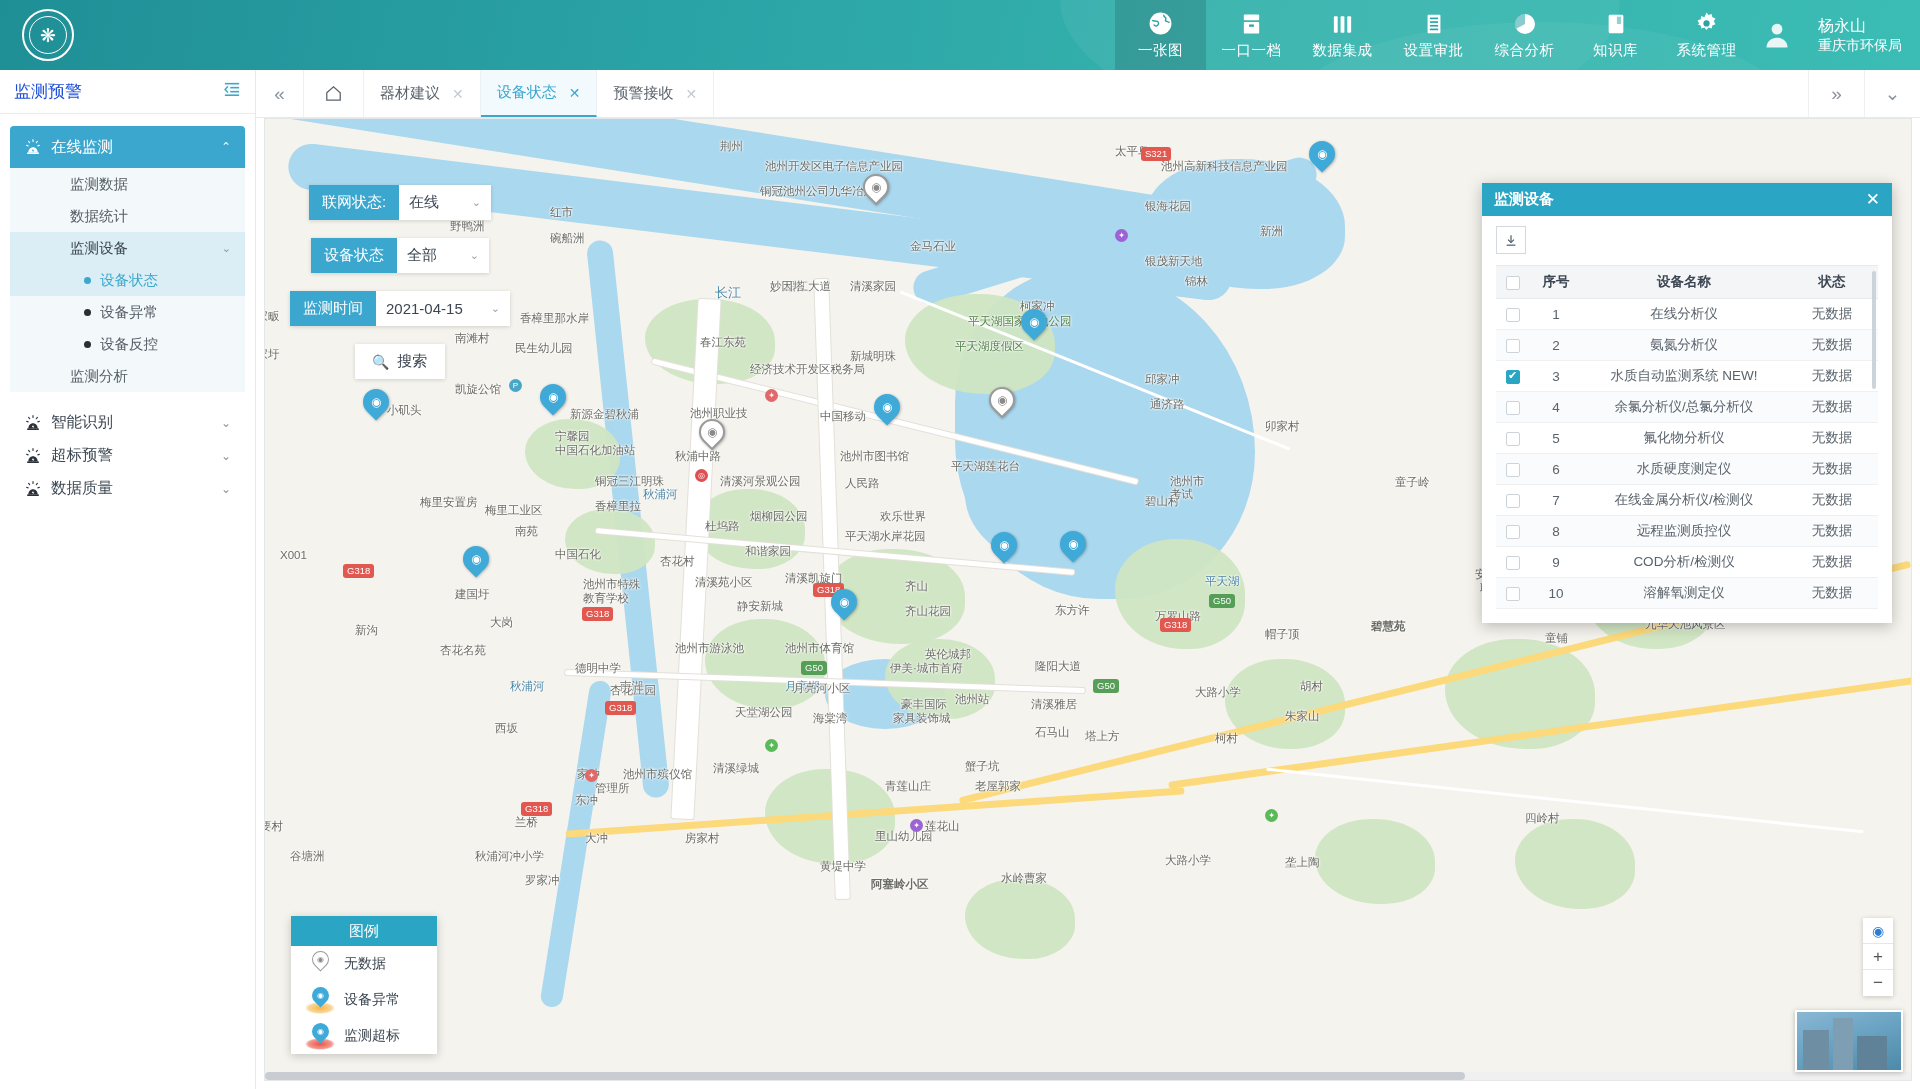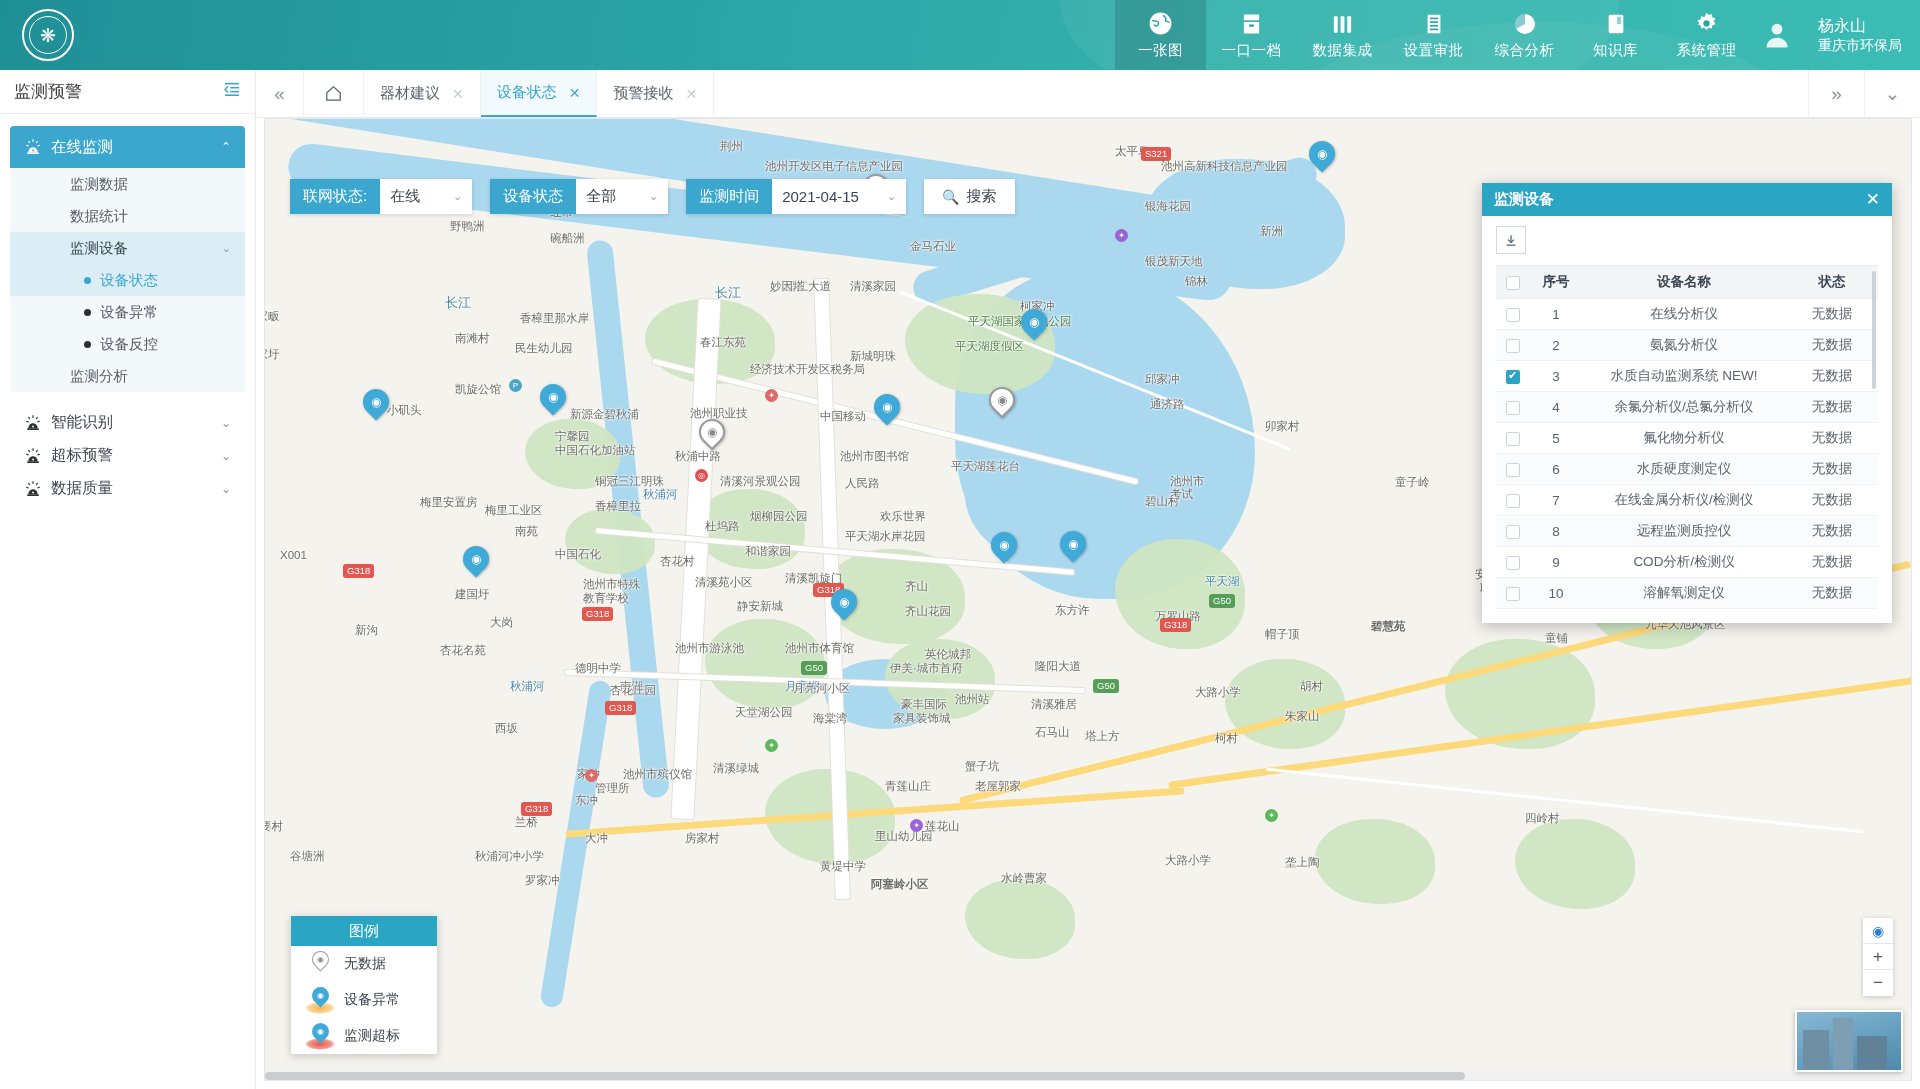--- a/index.html
+++ b/index.html
@@ -61,21 +61,21 @@
 
   
   .sidebar {
     position: absolute; top: 70px; left: 0; width: 256px; height: 1019px;
     background: #ffffff; border-right: 1px solid #e6eaee;
   }
   .sb-head {
     height: 44px; display: flex; align-items: center; justify-content: space-between;
     padding: 0 14px 0 14px; border-bottom: 1px solid #e9edf1;
   }
-  .sb-head .t { color: #404040; font-size: 17px; }
+  .sb-head .t { color: #1d4ed8; font-size: 17px; }
   .sb-head .ic { color: #3ba7cf; font-size: 17px; cursor: pointer; }
 
   .sb-group { margin: 12px 10px 0 10px; }
   .sb-grp-head {
     height: 42px; display: flex; align-items: center; gap: 10px;
     padding: 0 14px; font-size: 15.5px; color: #3c4652; cursor: pointer;
   }
   .sb-grp-head.active { background: #3ba7cf; color: #fff; border-radius: 4px 4px 0 0; }
   .sb-grp-head .chev { margin-left: auto; font-size: 12px; opacity: .9; }
   .sb-sub { background: #f3f8fb; }
@@ -157,22 +157,23 @@
     transform: rotate(-45deg); display: flex; align-items: center; justify-content: center;
     box-shadow: 0 1px 3px rgba(0,0,0,.3);
   }
   .pin .body .g { transform: rotate(45deg); color: #fff; font-size: 12px; }
   .pin.blue .body { background: #3fa9d8; }
   .pin.gray .body { background: #ffffff; border: 2px solid #9a9a9a; }
   .pin.gray .body .g { color: #8a8a8a; }
 
   
   .toolbar {
-    position: absolute; top: 179px; left: 290px; display: flex; align-items: center; gap: 18px;
+    position: absolute; top: 185px; left: 290px; display: flex; align-items: center; gap: 18px;
     z-index: 20;
+    flex-direction: column;
   }
   .fgroup { display: flex; align-items: stretch; height: 35px;
     box-shadow: 0 1px 4px rgba(0,0,0,.15); }
   .fglabel {
     background: #3ba7cf; color: #fff; font-size: 15px; display: flex; align-items: center;
     padding: 0 13px; white-space: nowrap;
   }
   .fgval {
     background: #fff; min-width: 92px; display: flex; align-items: center; justify-content: space-between;
     padding: 0 10px; font-size: 15px; color: #3c4652; gap: 16px; cursor: pointer;

